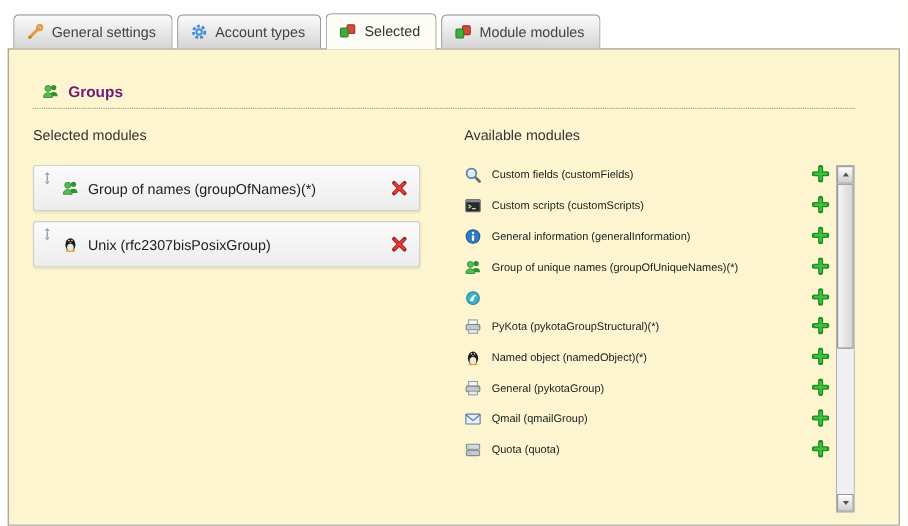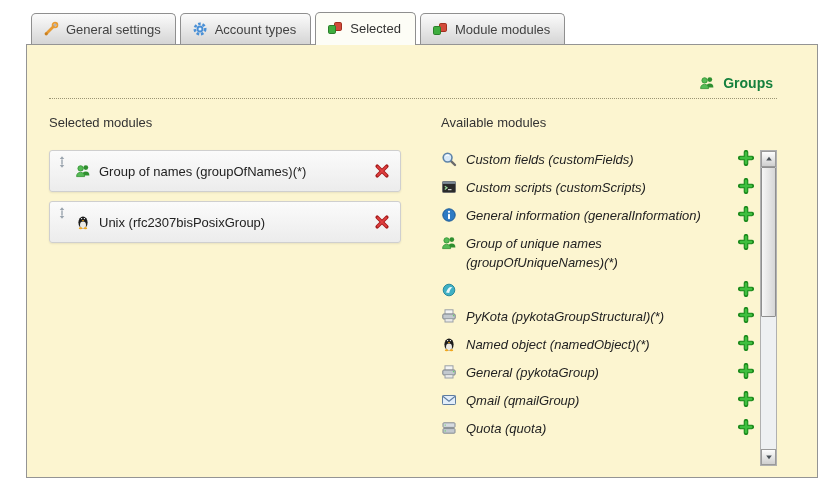--- a/index.html
+++ b/index.html
@@ -1,19 +1,19 @@
 <!DOCTYPE html>
 <html><head>
 <meta charset="utf-8">
 <style>
   * { margin:0; padding:0; box-sizing:border-box; }
   html,body { width:825px; height:478px; }
   body { font-family:"Liberation Sans", sans-serif; background:#ffffff; overflow:hidden; }
 
-  .page { position:relative; width:825px; height:406px;padding-left:19px; }
+  .page { position:relative; width:825px; height:406px; }
 
   
   .tabs-row { display:flex; align-items:flex-end; gap:4px; padding:12px 0 0 12px; position:relative; z-index:2; }
   .tab {
     display:flex; align-items:center; gap:7px;
     padding:7px 14px 7px 11px;
     border:1px solid #8f8f8f; border-bottom:none;
     border-radius:5px 5px 0 0;
     background:linear-gradient(#fbfbfb,#d5d5d5);
     font-size:13px; color:#424242; cursor:pointer; white-space:nowrap;
@@ -30,21 +30,21 @@
     border:1px solid #949494;
     background:#fcf5d0;
     height:434px;
     padding:22px 40px 0 22px;
   }
 
   .section-head {
     display:flex; align-items:center; gap:8px;
     margin-top:8px; padding:0 4px 7px 8px;
     border-bottom:1px dotted #9a9474;
-    font-weight:bold; font-size:14px; color:#15803d;justify-content:flex-end;
+    font-weight:bold; font-size:14px; color:#701a75;
   }
   .cols { display:flex; margin-top:16px;gap:20px; }
   .col-left { width:352px; margin-right:20px; }
   .col-right { flex:1; min-width:0; }
   .col-title { font-size:13px; color:#333; margin-bottom:20px; }
 
   
   .sel-row {
     display:flex; align-items:center;
     height:42px; margin-bottom:9px; padding:0 10px 0 5px;
@@ -54,21 +54,21 @@
   }
   .drag-handle { align-self:flex-start; padding-top:4px; margin-right:6px; cursor:move; line-height:0; }
   .sel-label { flex:1; font-size:13px; color:#222; margin-left:8px; }
   .icon-btn { background:none; border:none; padding:0; cursor:pointer; line-height:0; }
 
   
   .right-body { display:flex; }
   .avail-list { flex:1; min-width:0; }
   .avail-row { display:flex; align-items:flex-start; margin-bottom:9px; }
   .avail-row .mod-icon { margin-top:1px; }
-  .avail-label { font-size:13px; color:#222; margin-left:9px; max-width:278px; line-height:19px;font-style:italic; }
+  .avail-label { font-size:10px; color:#222; margin-left:9px; max-width:278px; line-height:19px; }
   .add-btn { margin-left:auto; }
 
   
   .scrollbar {
     width:17px; height:316px; margin-left:6px; flex:none;
     display:flex; flex-direction:column;
     border:1px solid #b0b0b0; background:#f2f2f2;
   }
   .sb-btn {
     height:16px; flex:none;

